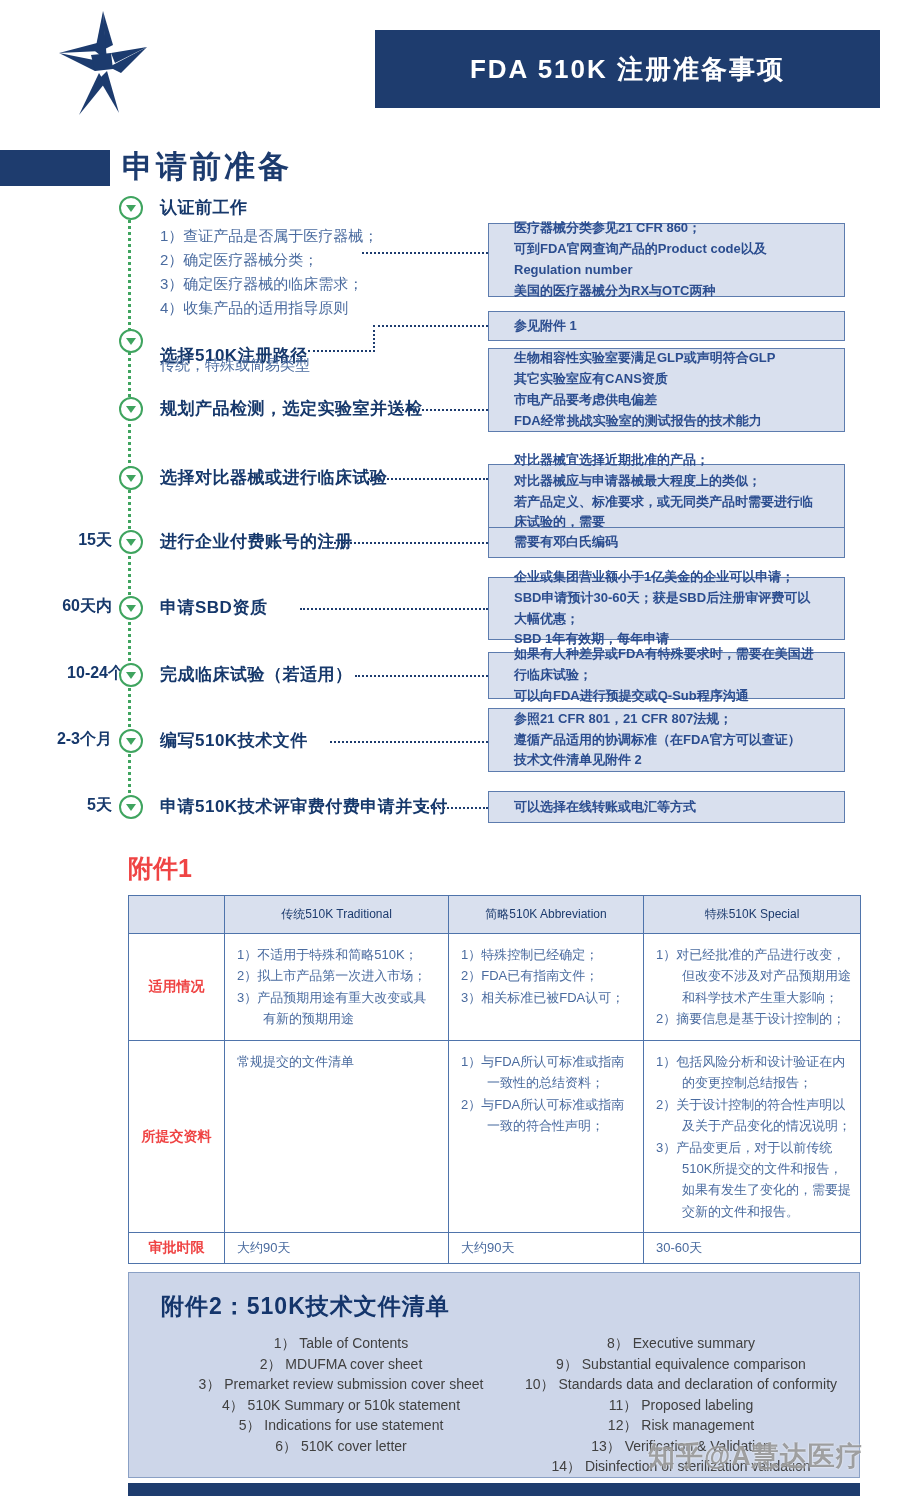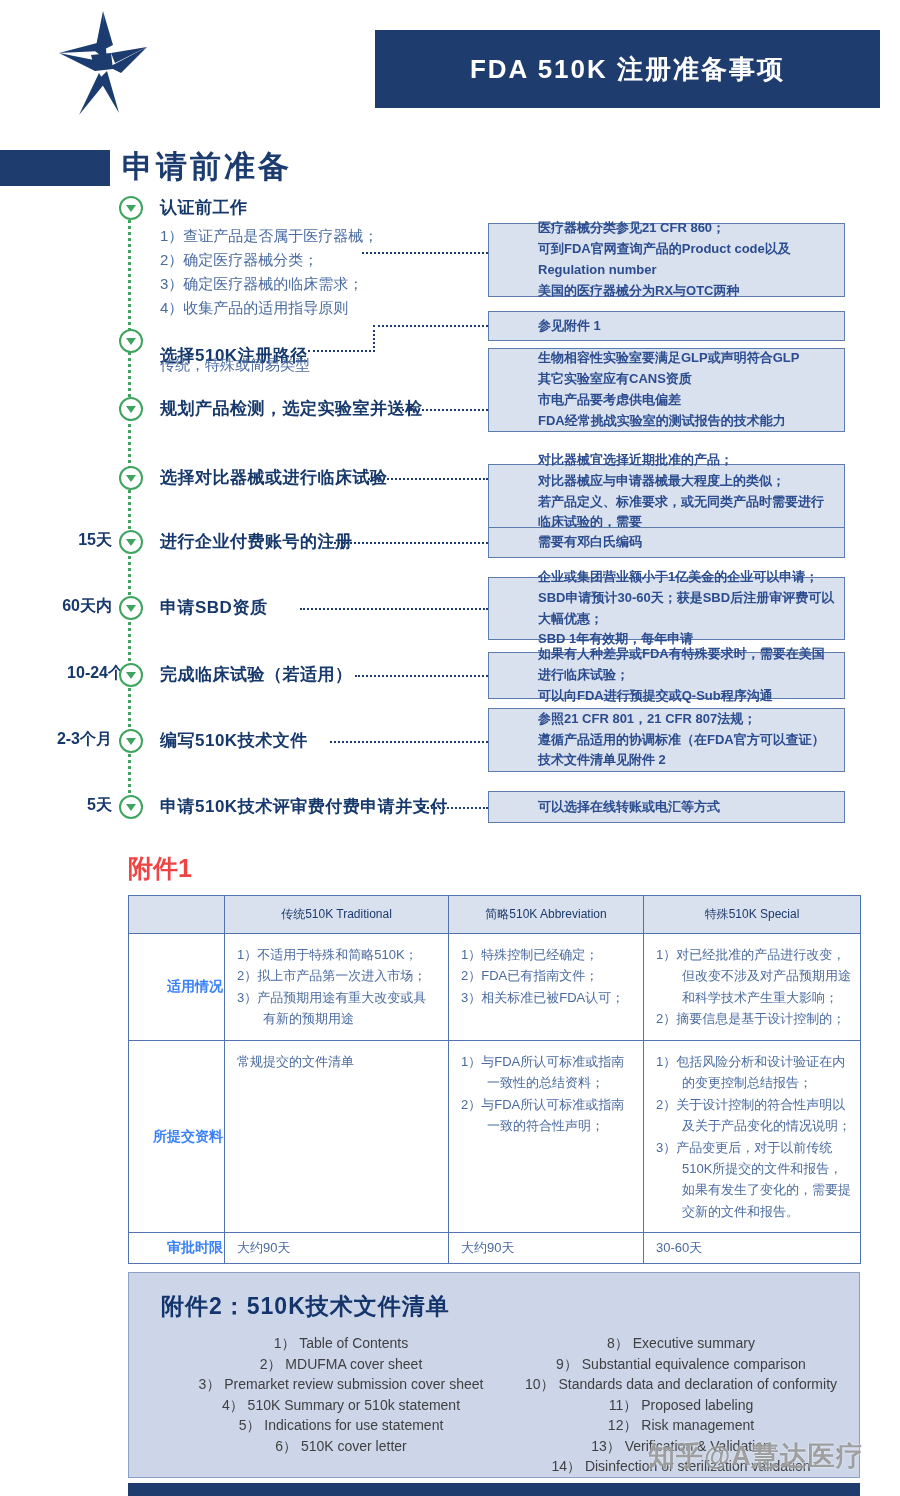--- a/index.html
+++ b/index.html
@@ -27,28 +27,28 @@
   .duration{position:absolute;left:0;width:112px;text-align:right;color:#16386b;font-size:16px;font-weight:bold;}
   .step-title{position:absolute;left:160px;color:#16386b;font-size:17px;font-weight:bold;letter-spacing:0.5px;}
   .step-sub{position:absolute;left:160px;color:#4a6b9f;font-size:15px;}
   .step-items{position:absolute;left:160px;color:#4a6b9f;font-size:15px;line-height:24px;white-space:pre-wrap;}
   .conn{position:absolute;border-top:2px dotted #1d3c6f;}
   .connv{position:absolute;border-left:2px dotted #1d3c6f;}
 
   
   .note-box{position:absolute;left:488px;width:357px;background:#d9e0ee;border:1px solid #5d7cae;
     box-sizing:border-box;display:flex;align-items:center;}
-  .note-box .txt{padding:5px 8px;color:#2b4d8f;font-size:13px;font-weight:bold;line-height:1.6;white-space:pre-wrap;margin-left:41px;}
+  .note-box .txt{padding:5px 25px;color:#2b4d8f;font-size:13px;font-weight:bold;line-height:1.6;white-space:pre-wrap;}
 
   
   .att1-title{position:absolute;left:128px;top:852px;color:#ef4444;font-size:25px;font-weight:bold;}
   table.att1{position:absolute;left:128px;top:895px;width:732px;border-collapse:collapse;table-layout:fixed;}
   table.att1 th,table.att1 td{border:1px solid #4f74ab;box-sizing:border-box;}
   table.att1 th{background:#d9e0ee;color:#1c3b6e;font-size:12px;font-weight:normal;height:38px;}
-  td.rowlabel{color:#3b82f6;font-size:14px;font-weight:bold;text-align:right;vertical-align:middle;}
+  td.rowlabel{color:#ef4444;font-size:14px;font-weight:bold;text-align:center;vertical-align:middle;}
   td.cell{color:#4a6b9f;font-size:13px;line-height:1.65;padding:10px 8px 10px 12px;vertical-align:top;white-space:pre-wrap;}
   td.cell.mid{vertical-align:middle;padding-top:4px;padding-bottom:4px;}
 
   
   .att2-box{position:absolute;left:128px;top:1272px;width:732px;height:206px;background:#cdd6e9;
     border:1px solid #8aa0c5;box-sizing:border-box;}
   .att2-title{position:absolute;left:32px;top:18px;color:#14356b;font-size:23px;font-weight:bold;letter-spacing:1px;}
   .att2-list{position:absolute;top:60px;margin:0;padding:0;list-style:none;color:#404040;font-size:14px;line-height:20.5px;text-align:center;}
   .att2-left{left:32px;width:360px;}
   .att2-right{left:382px;width:340px;}

